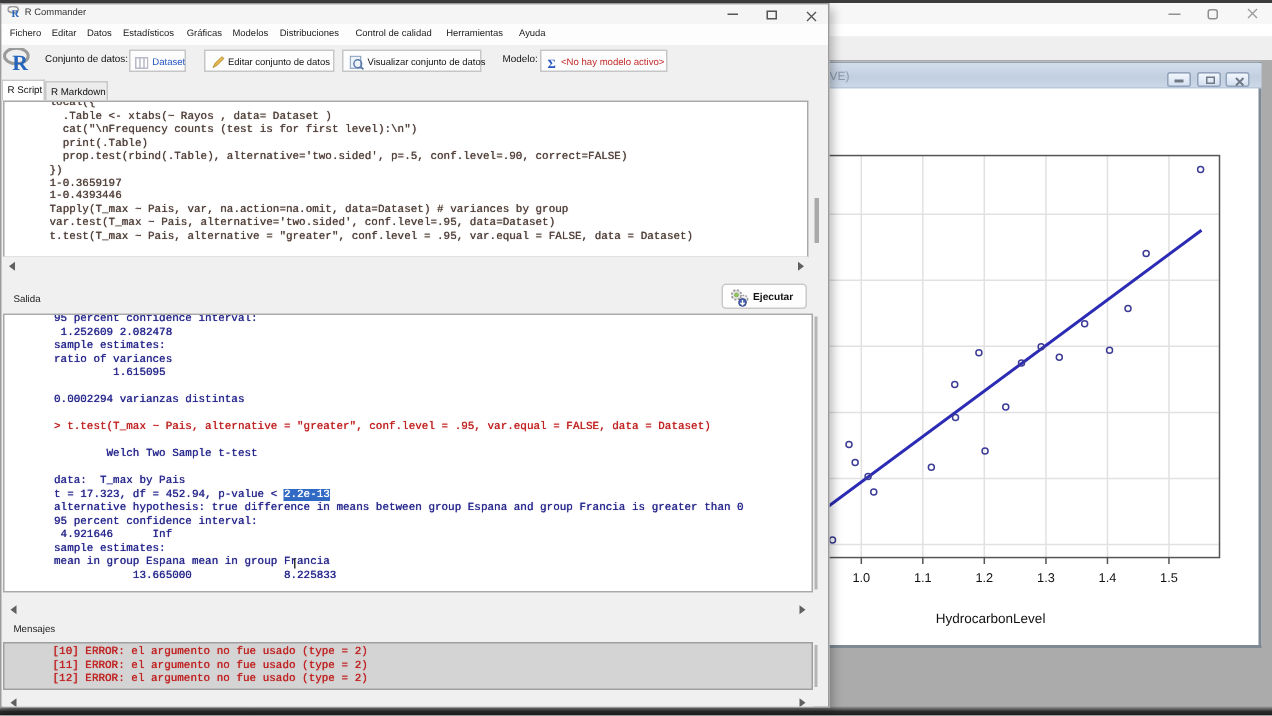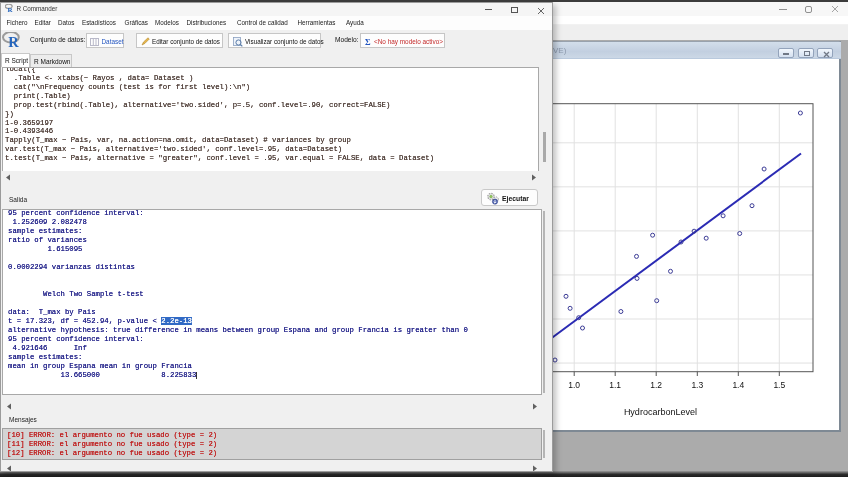--- a/index.html
+++ b/index.html
@@ -1,20 +1,20 @@
 <!DOCTYPE html>
 <html><head>
 <meta charset="utf-8">
 <style>
   * { margin:0; padding:0; box-sizing:border-box; }
   html,body { width:848px; height:477px; overflow:hidden; }
   body { position:relative; background:#ababab; font-family:"Liberation Sans", sans-serif; }
   .abs { position:absolute; }
   span.abs { white-space:nowrap; }
-  .mono { font-family:"Liberation Mono", monospace; white-space:pre; text-shadow:0 0 0.55px currentColor; }
+  .mono { font-family:"Liberation Mono", monospace; white-space:pre; text-shadow:0 0 0.55px currentColor;margin-left:28px; }
 </style>
 </head>
 <body>
 
 <div class="abs" style="left:0;top:0;width:848px;height:2px;background:#3c3c3c;"></div>
 
 <div class="abs" style="left:545px;top:2px;width:303px;height:38px;background:#fafafa;">
   <div class="abs" style="left:0;top:0;width:303px;height:14px;background:#f7f7f7;"></div>
   <div class="abs" style="left:0;top:14px;width:303px;height:8px;background:#ffffff;"></div>
   <div class="abs" style="left:0;top:22px;width:303px;height:16px;background:#efefef;border-top:1px solid #f2f2f2;"></div>
@@ -221,20 +221,21 @@
 
   <div class="abs" style="left:1px;top:206px;width:540px;height:186px;background:#ffffff;border:1px solid #a8a8a8;overflow:hidden;">
     <div class="mono abs" style="left:5px;top:-1px;font-size:7.3px;line-height:9px;color:#26268c;">95 percent confidence interval:
  1.252609 2.082478
 sample estimates:
 ratio of variances
          1.615095
 
 0.0002294 varianzas distintas
 
+<span style="color:#c02020;">&gt; t.test(T_max ~ Pais, alternative = "greater", conf.level = .95, var.equal = FALSE, data = Dataset)</span>
 
         Welch Two Sample t-test
 
 data:  T_max by Pais
 t = 17.323, df = 452.94, p-value &lt; <span style="background:#316ac5;color:#ffffff;">2.2e-13</span>
 alternative hypothesis: true difference in means between group Espana and group Francia is greater than 0
 95 percent confidence interval:
  4.921646      Inf
 sample estimates:
 mean in group Espana mean in group Francia

